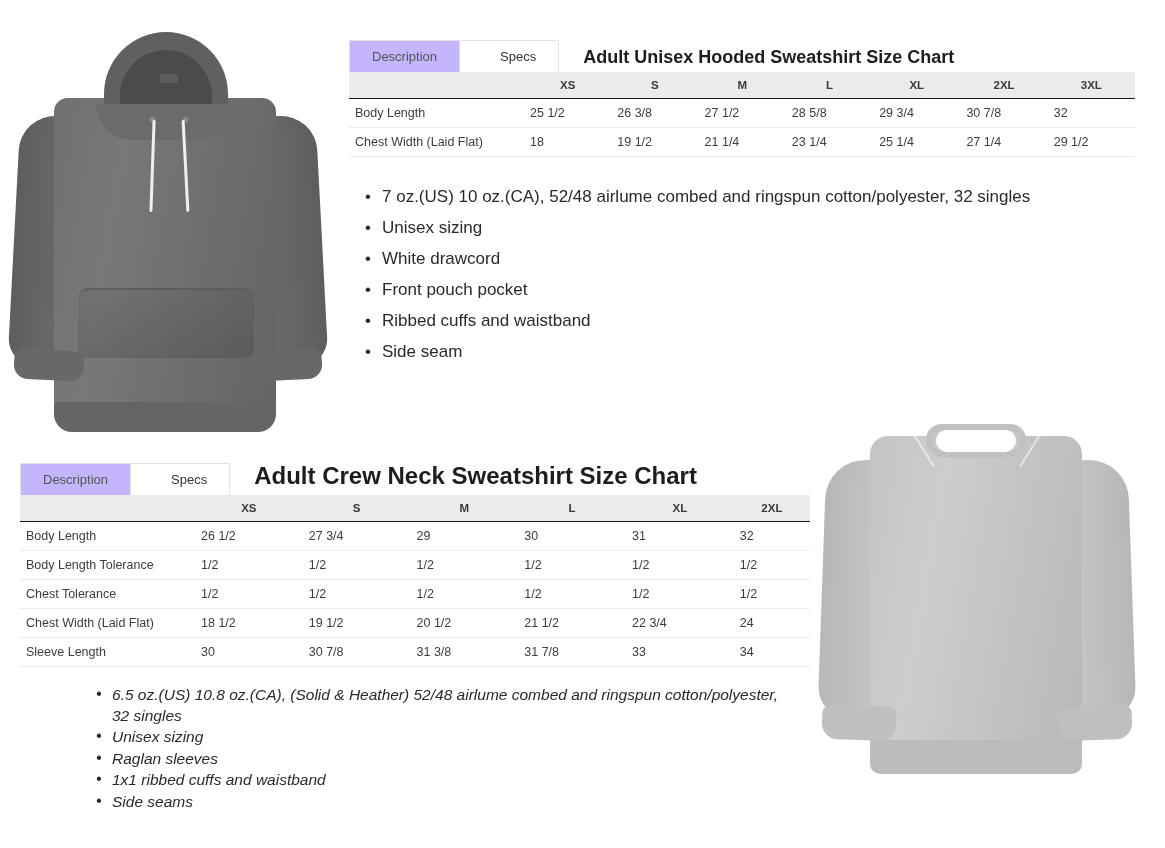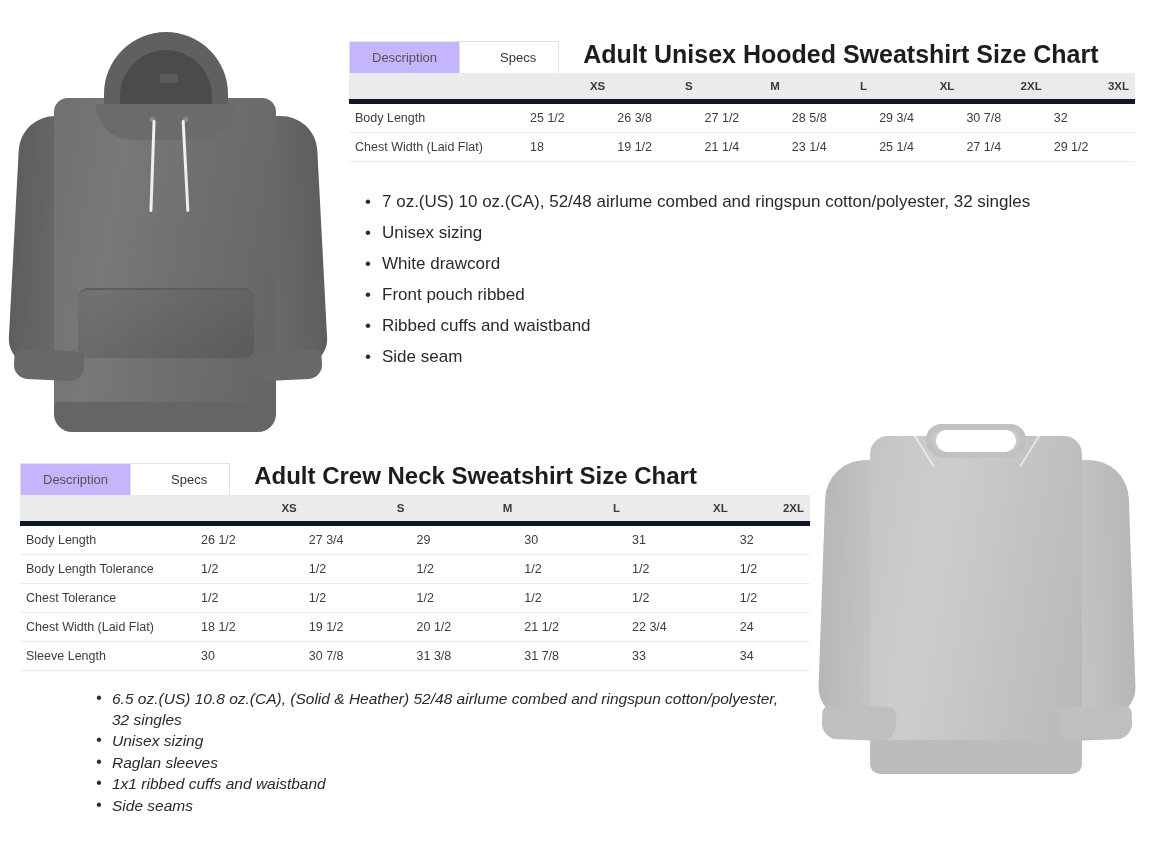--- a/index.html
+++ b/index.html
@@ -31,40 +31,40 @@
     background: #ffffff;
     color: #333333;
     border-color: #e2e2e2;
     position: relative;
     z-index: 3;
   }
   .tab + .tab { margin-left: -1px; padding-left: 40px; }
 
   
   .chart-title {
-    font-size: 25px;
+    font-size: 18px;
     font-weight: bold;
     color: #1d1d1d;
     white-space: nowrap;
   }
 
   
   table.spec {
     border-collapse: collapse;
     width: 100%;
     background: #ffffff;
   }
   table.spec thead th {
     background: #ebebeb;
     font-size: 11.5px;
     font-weight: bold;
     color: #3a3a3a;
-    text-align: right;
+    text-align: center;
     padding: 7px 6px 7px 6px;
-    border-bottom: 5px solid #0f172a;
+    border-bottom: 1px solid #0f172a;
   }
   table.spec thead th.label-col { width: 175px; }
   table.spec tbody td {
     font-size: 12.5px;
     color: #3d3d3d;
     padding: 7px 6px;
     border-bottom: 1px solid #ececec;
     white-space: nowrap;
   }
   table.spec tbody tr:last-child td { border-bottom: 1px solid #ececec; }
@@ -323,21 +323,21 @@
             <td>29 1/2</td>
           </tr>
         </tbody>
       </table>
     </div>
 
     <ul class="feat" id="hood-feats">
       <li>7 oz.(US) 10 oz.(CA), 52/48 airlume combed and ringspun cotton/polyester, 32 singles</li>
       <li>Unisex sizing</li>
       <li>White drawcord</li>
-      <li>Front pouch ribbed</li>
+      <li>Front pouch pocket</li>
       <li>Ribbed cuffs and waistband</li>
       <li>Side seam</li>
     </ul>
   </div>
 
   <div id="crew-block">
 
     <div class="head-row">
       <div class="tabs">
         <div class="tab">Description</div>

